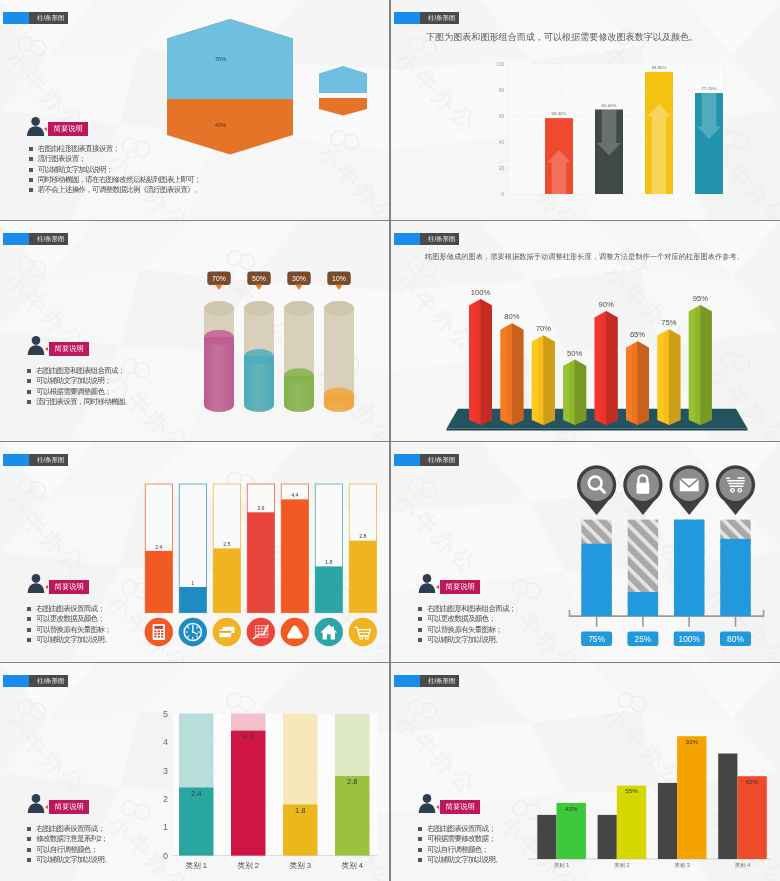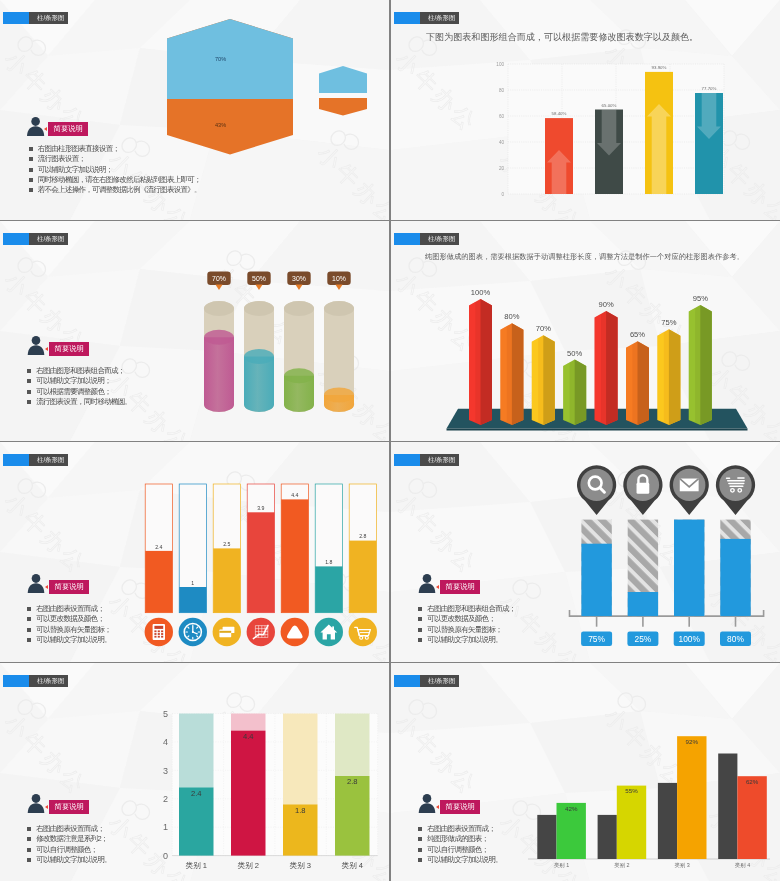--- a/index.html
+++ b/index.html
@@ -773,21 +773,21 @@
   <div class="bluepart"></div>
   <div class="darkpart">柱/条形图</div>
  </div>
  <svg style="position:absolute;left:27px;top:130px;width:19px;height:21px" viewBox="0 0 19 21">
   <ellipse cx="9" cy="5.4" rx="4.3" ry="4.5" fill="#2d3e50"></ellipse>
   <path d="M9 10.2 c5 0 8 3.4 8.3 9.8 l-16.6 0 c0.3 -6.4 3.3 -9.8 8.3 -9.8 z" fill="#2d3e50"></path>
  </svg>
  <div class="badge" style="left:49px;top:137px">简要说明</div>
  <ul class="bul" style="left:27px;top:161px">
   <li>右图由图表设置而成；</li>
-  <li>纯图形做成的图表；</li>
+  <li>可根据需要修改数据；</li>
   <li>可以自行调整颜色；</li>
   <li>可以辅助文字加以说明。</li>
  </ul>
  <svg style="position:absolute;left:0;top:0;width:389px;height:219px" viewBox="0 0 389 219">
         <line x1="137.0" y1="196.0" x2="379.0" y2="196.0" stroke="#c5c5c5" stroke-width="0.8"></line>
         <g>
           <rect x="146.3" y="151.9" width="19.2" height="44.1" fill="#454545"></rect>
           <rect x="165.5" y="139.9" width="29.4" height="56.1" fill="#3cc93c"></rect>
           <text x="180.2" y="147.7" font-size="6.2" fill="#3a3a3a" text-anchor="middle" font-family="'Liberation Sans',sans-serif">42%</text>
           <text x="170.6" y="204.0" font-size="5.4" fill="#6a6a6a" text-anchor="middle" font-family="'Liberation Sans',sans-serif">类别 1</text>

